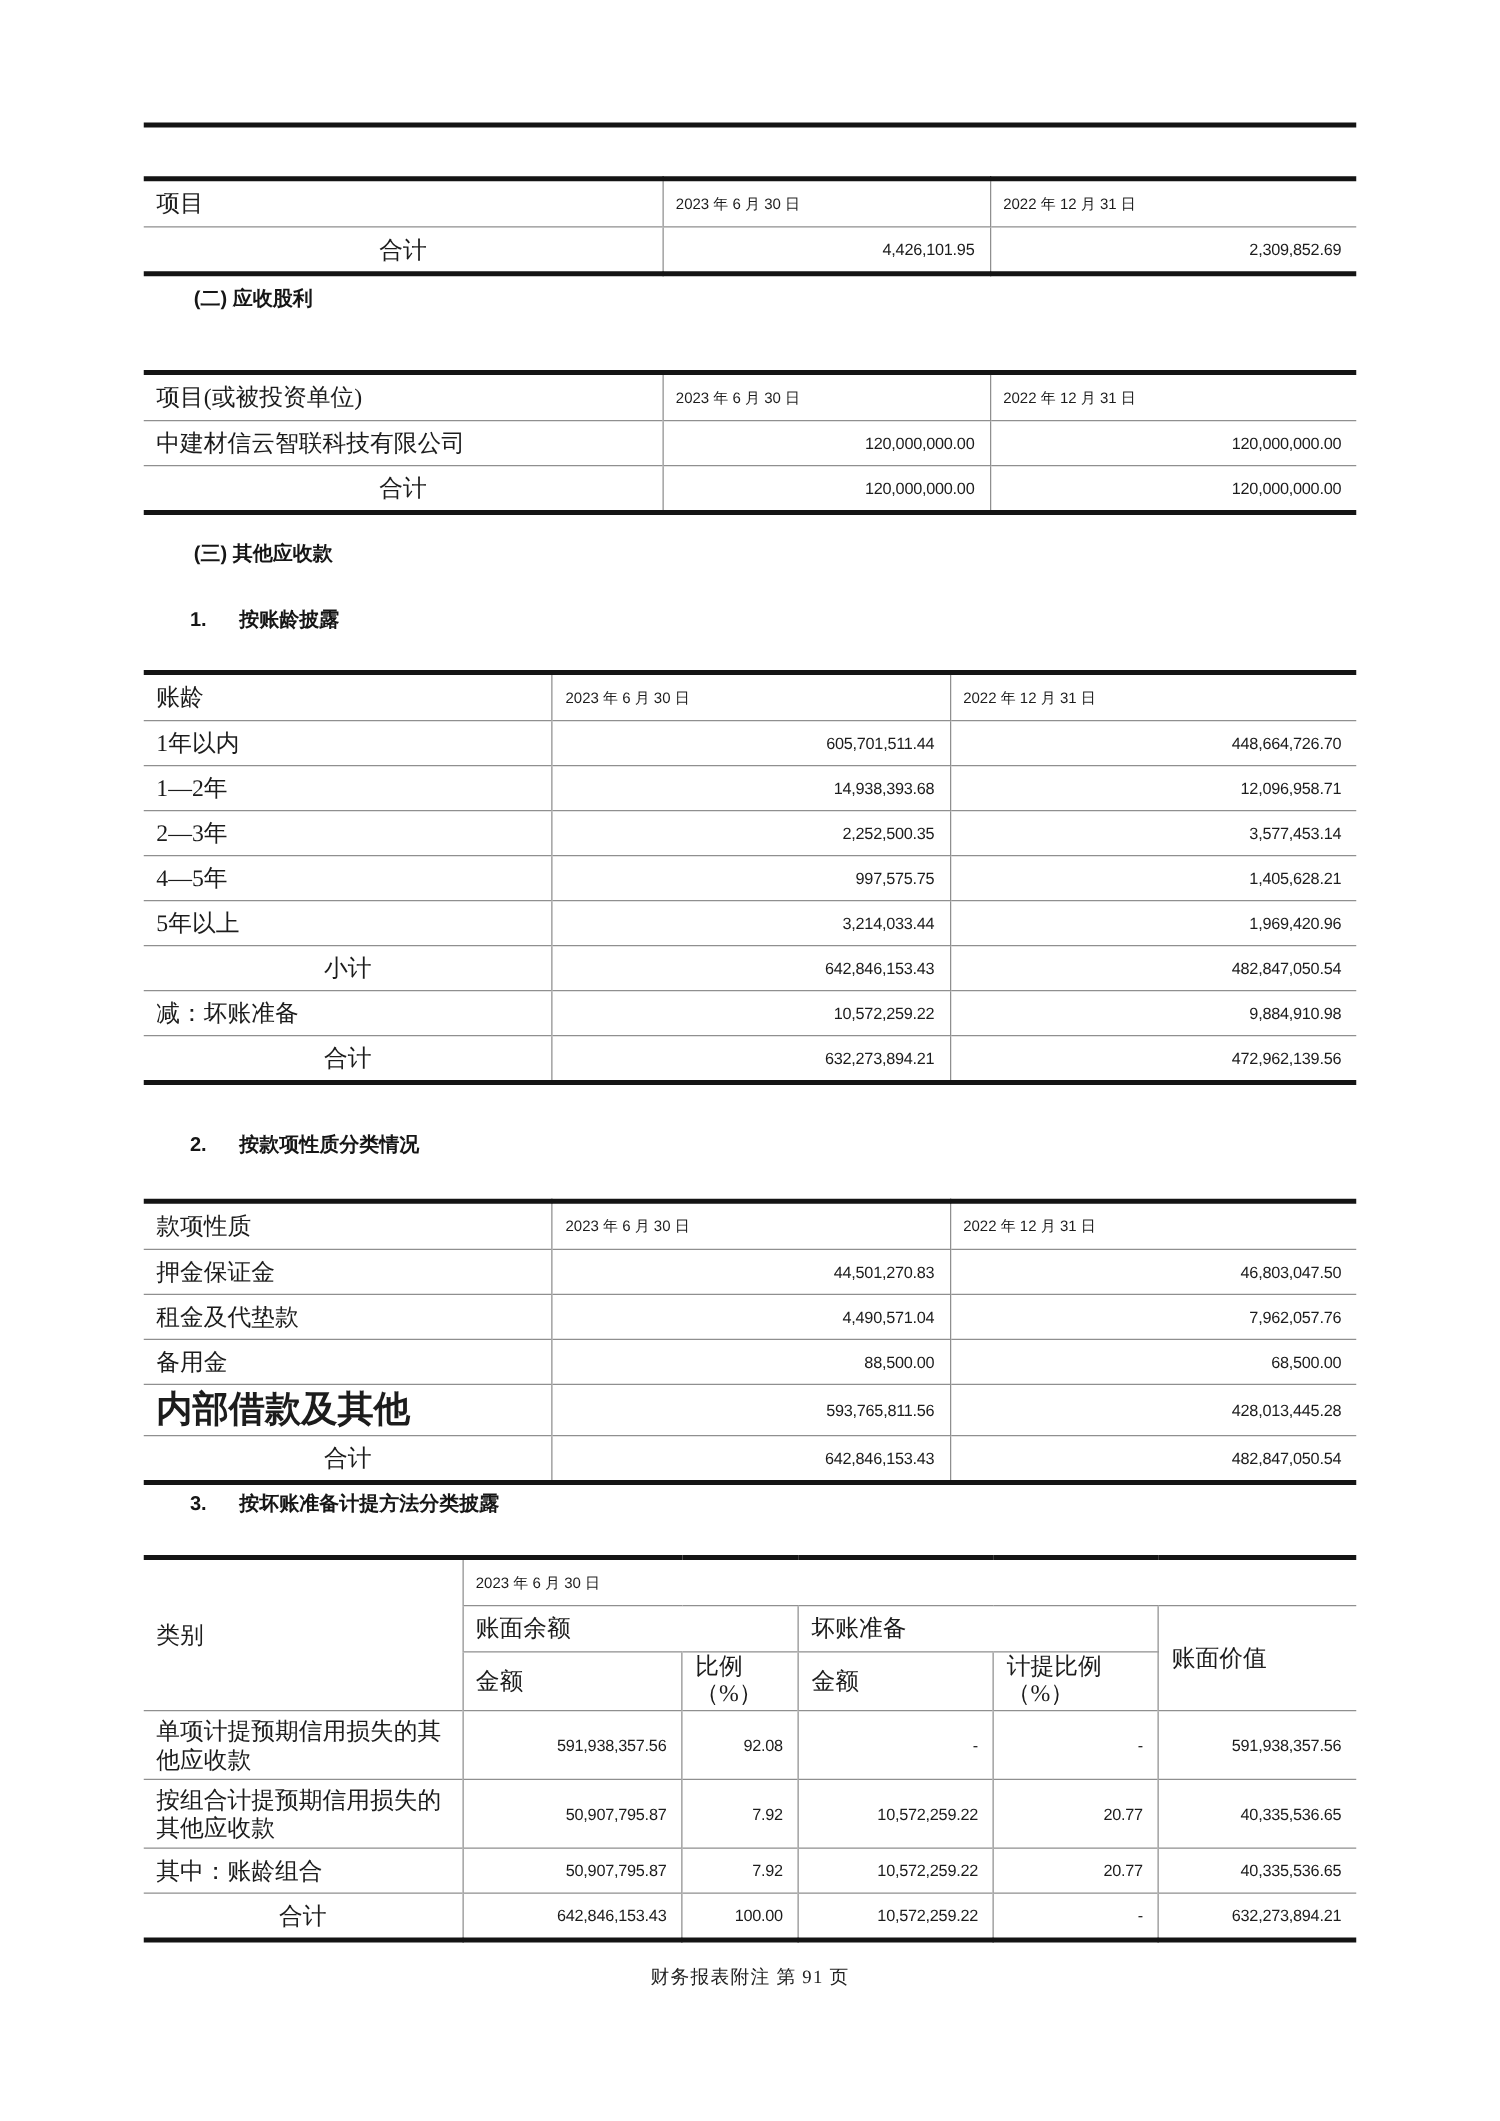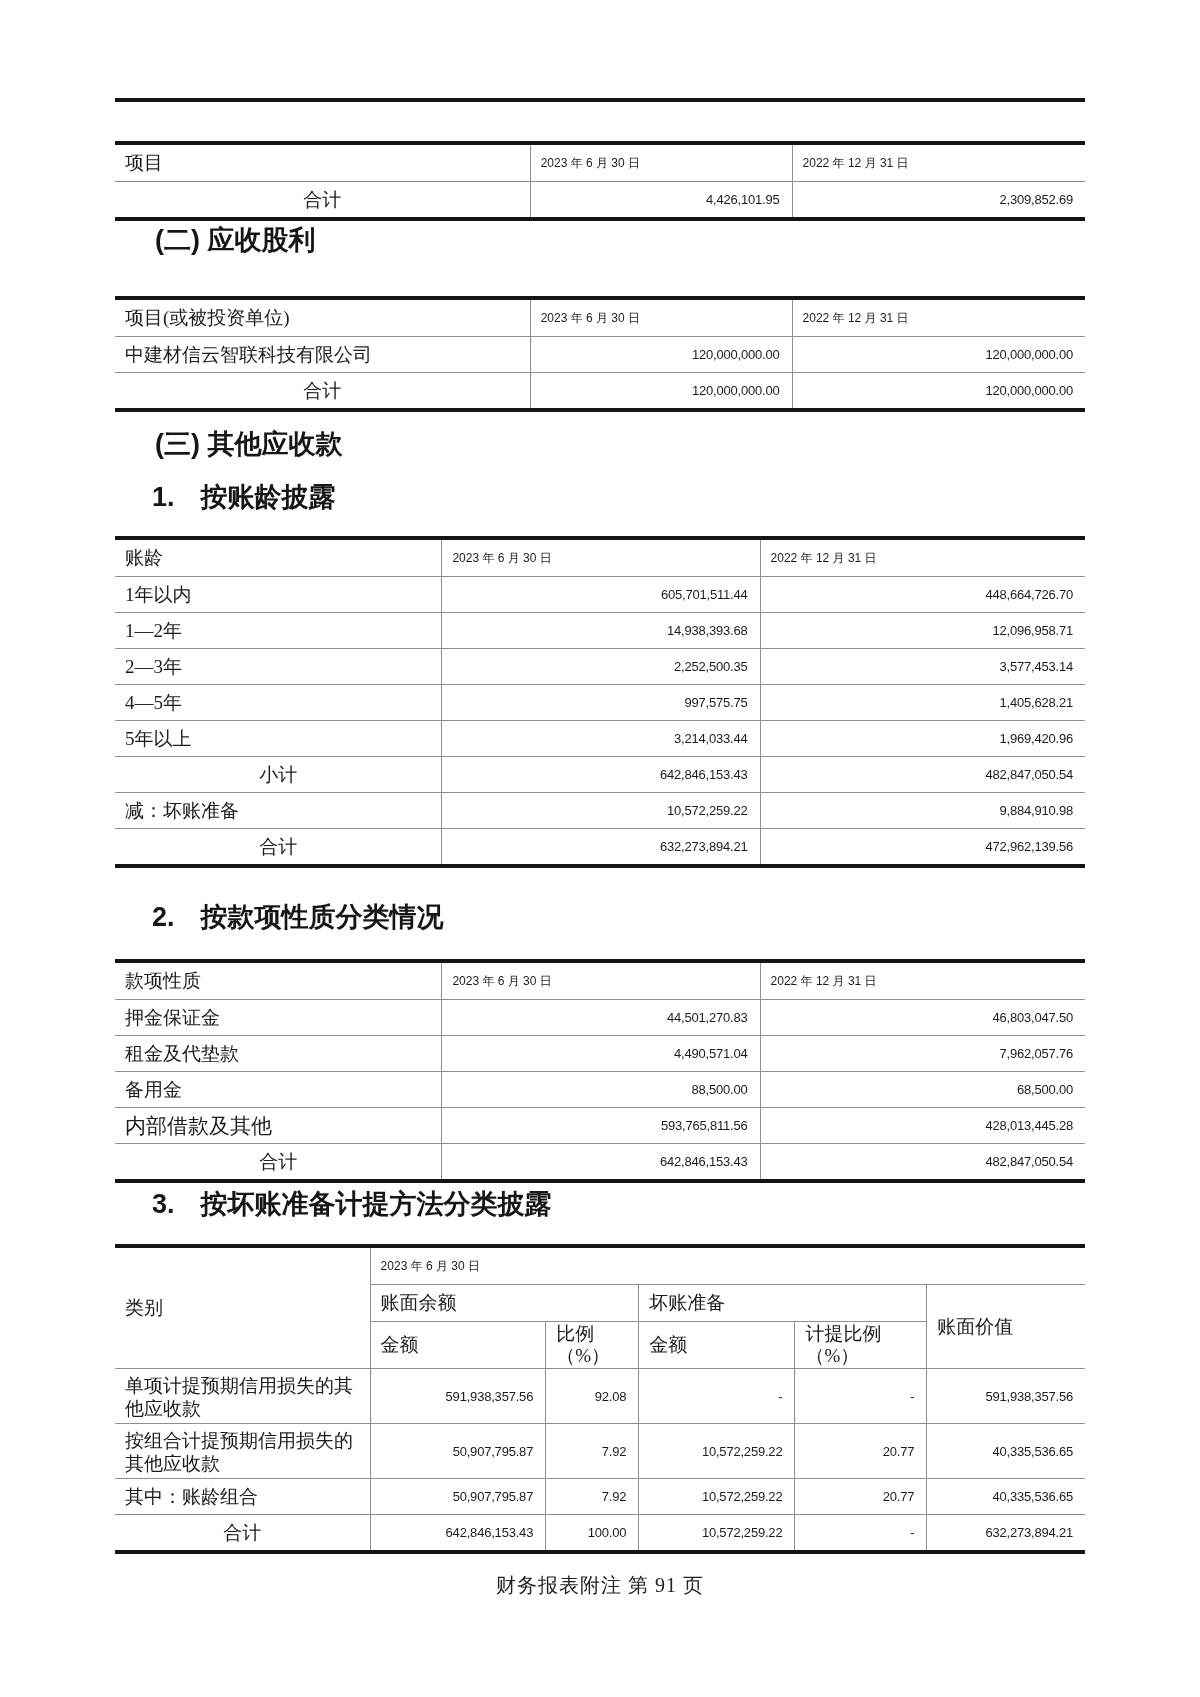--- a/index.html
+++ b/index.html
@@ -16,40 +16,40 @@
     font-size:19px;}
   td{border-top:1px solid #8f8f8f;padding:0 10px;height:35px;vertical-align:middle;overflow:hidden;}
   tr:first-child > td{border-top:none;}
   td.vline{border-left:1px solid #8f8f8f;}
   td.hd{height:36px;}
   td.lbl{text-align:left;padding-left:10px;}
   td.ctr{text-align:center;}
   td.num{text-align:right;padding-right:12px;
     font-family:"Liberation Sans", sans-serif;font-size:13px;letter-spacing:-0.2px;}
   .date{font-family:"Liberation Sans", sans-serif;font-size:12px;}
-  .big{font-size:21px;}
+  .big{font-size:29px;font-weight:bold;}
 
   .heading{position:absolute;left:115px;width:970px;
     font-family:"Liberation Sans", sans-serif;font-weight:bold;
-    font-size:27px;line-height:28px;color:#161616;}
+    font-size:16px;line-height:28px;color:#161616;}
   .heading .indent{padding-left:40px;display:inline-block;}
   .heading .numlab{padding-left:37px;display:inline-block;}
   .heading .gap{margin-left:26px;}
 
   
   .t5 td{height:35px;}
   .t5 tr.hr1 td{height:36px;}
   .t5 tr.hr2 td{height:36px;}
   .t5 tr.hr3 td{height:46px;}
   .t5 tr.two td{height:48px;}
   .t5 td.wraplbl{line-height:23px;padding-top:4px;padding-bottom:2px;}
   .t5 .sub2{line-height:22px;}
 
   .footer{position:absolute;left:0;top:1572px;width:1200px;text-align:center;
-    font-size:20px;color:#222;letter-spacing:1px;}
+    font-size:15px;color:#222;letter-spacing:1px;}
 </style>
 </head>
 <body>
 
 <div class="block rule" style="top:98px;"></div>
 
 <div class="block" style="top:141px;">
   <table>
     <colgroup>
         <col style="width:42.8%">

